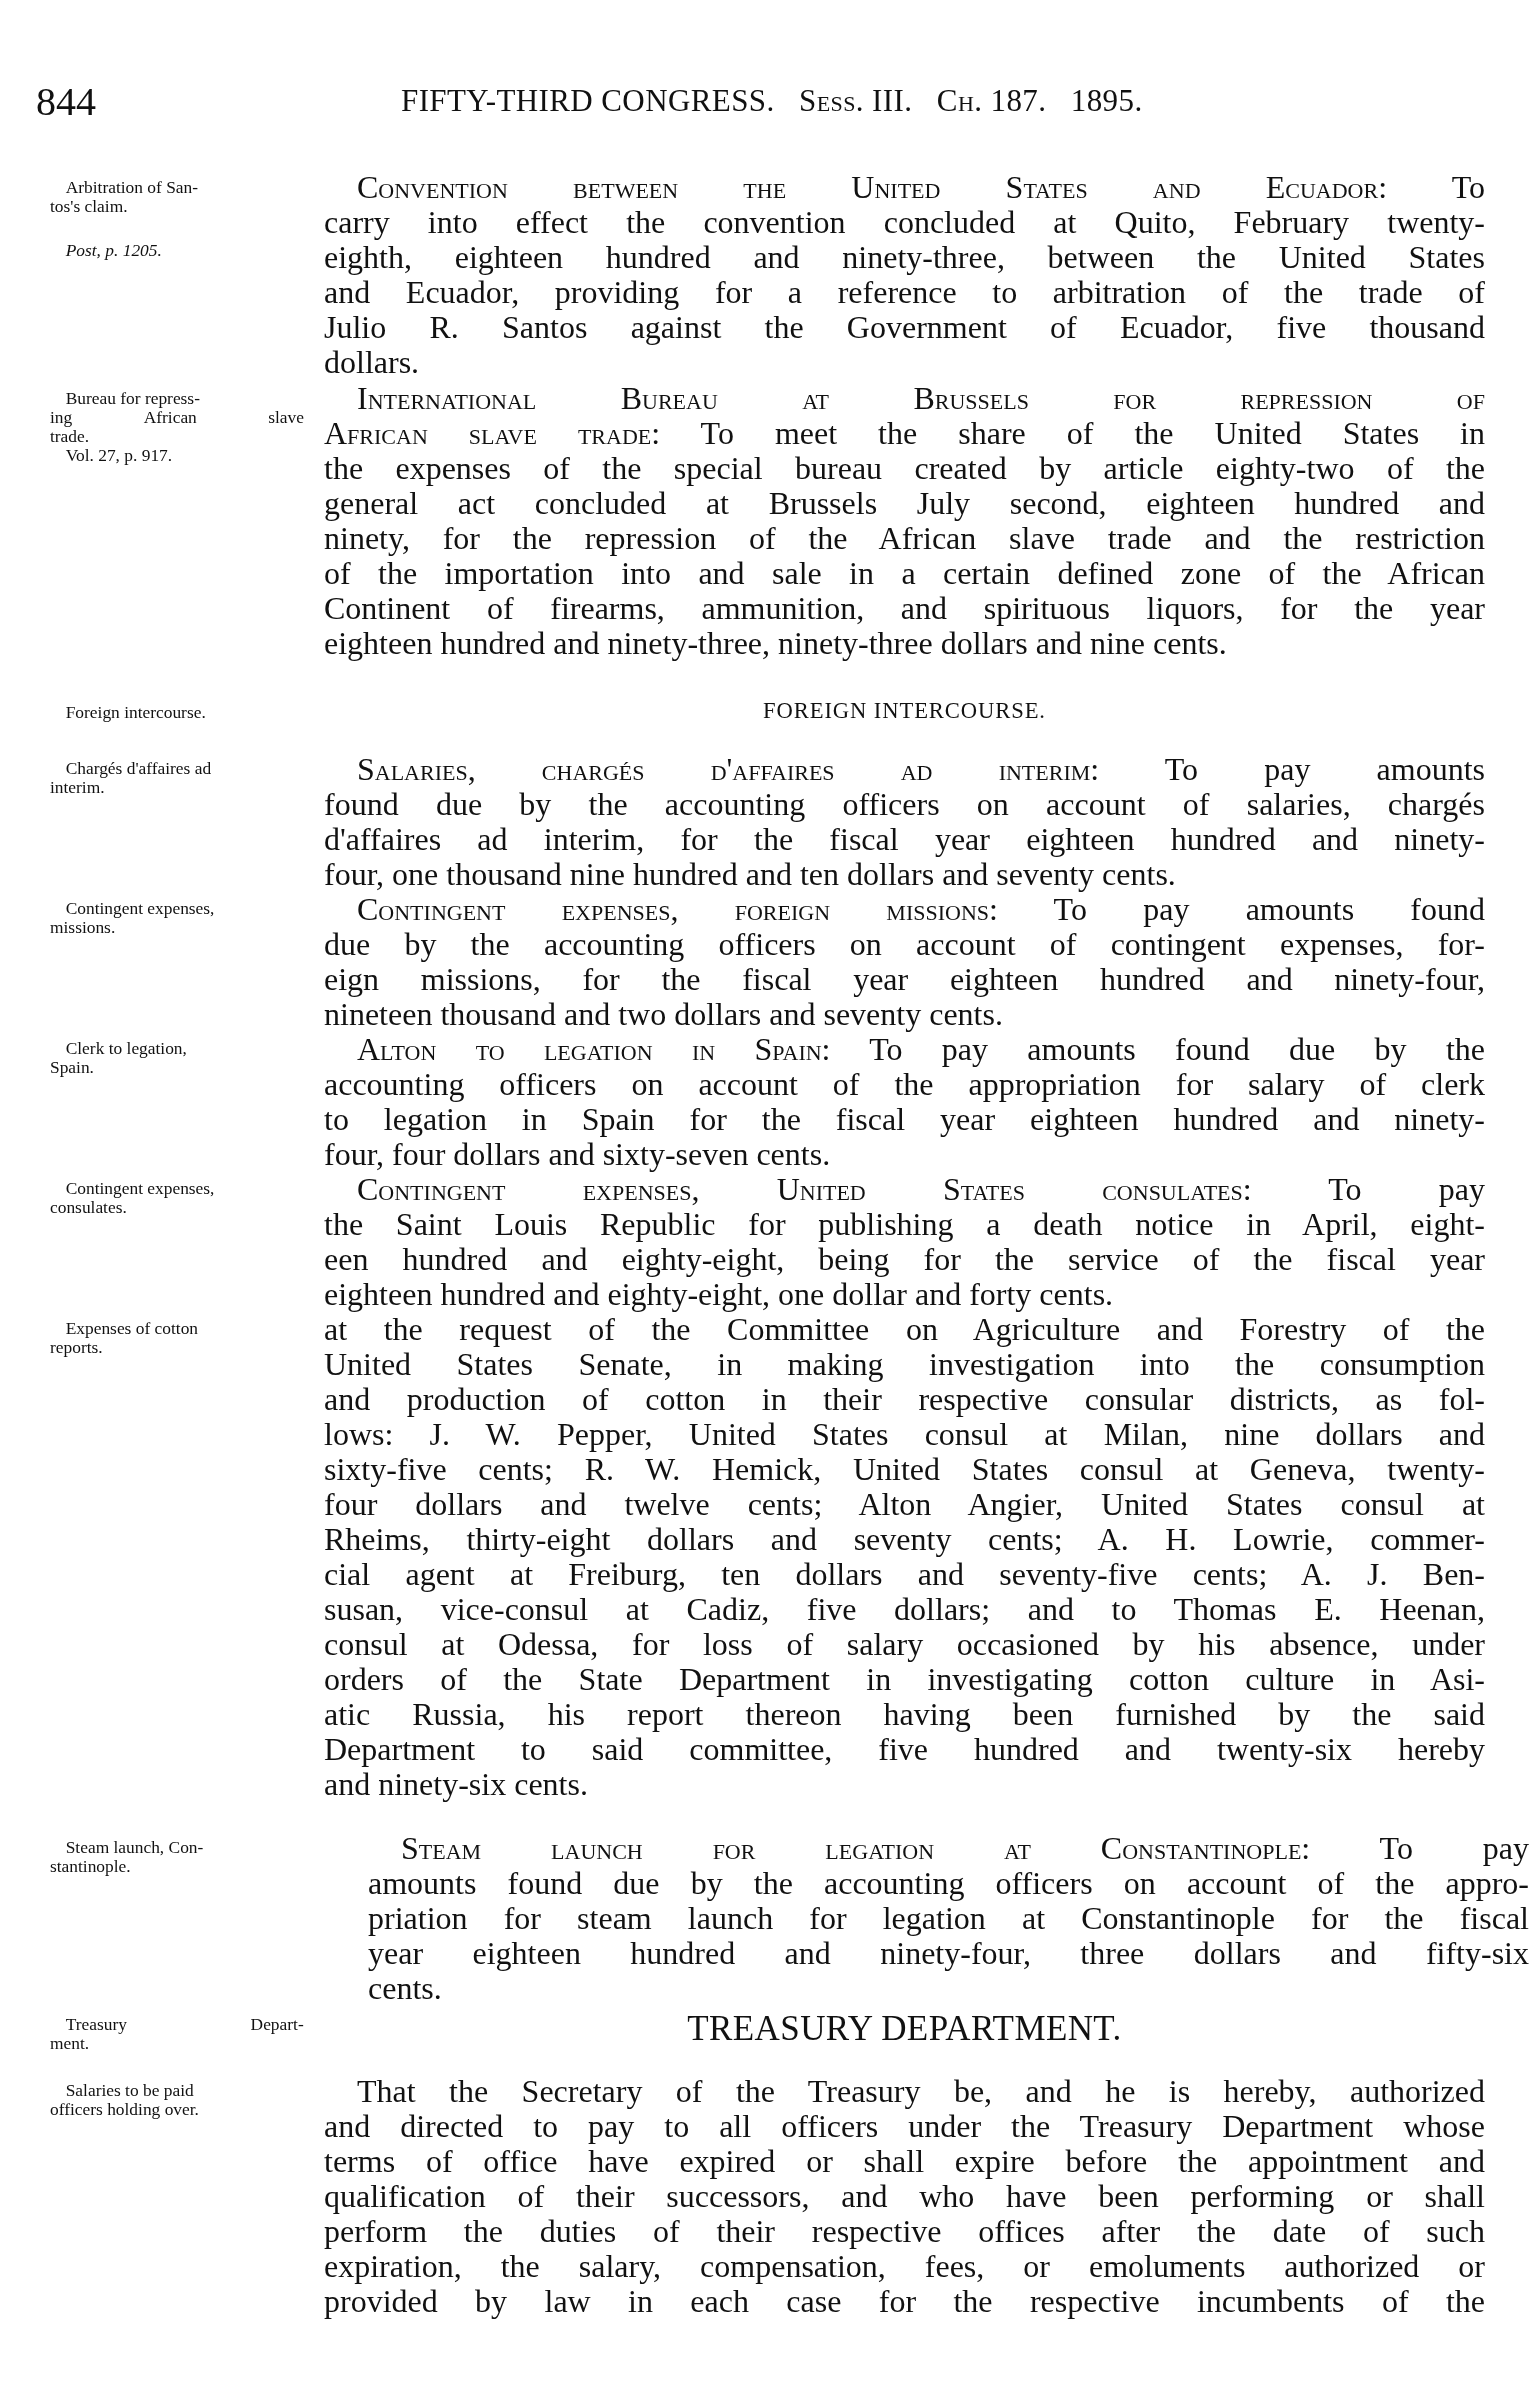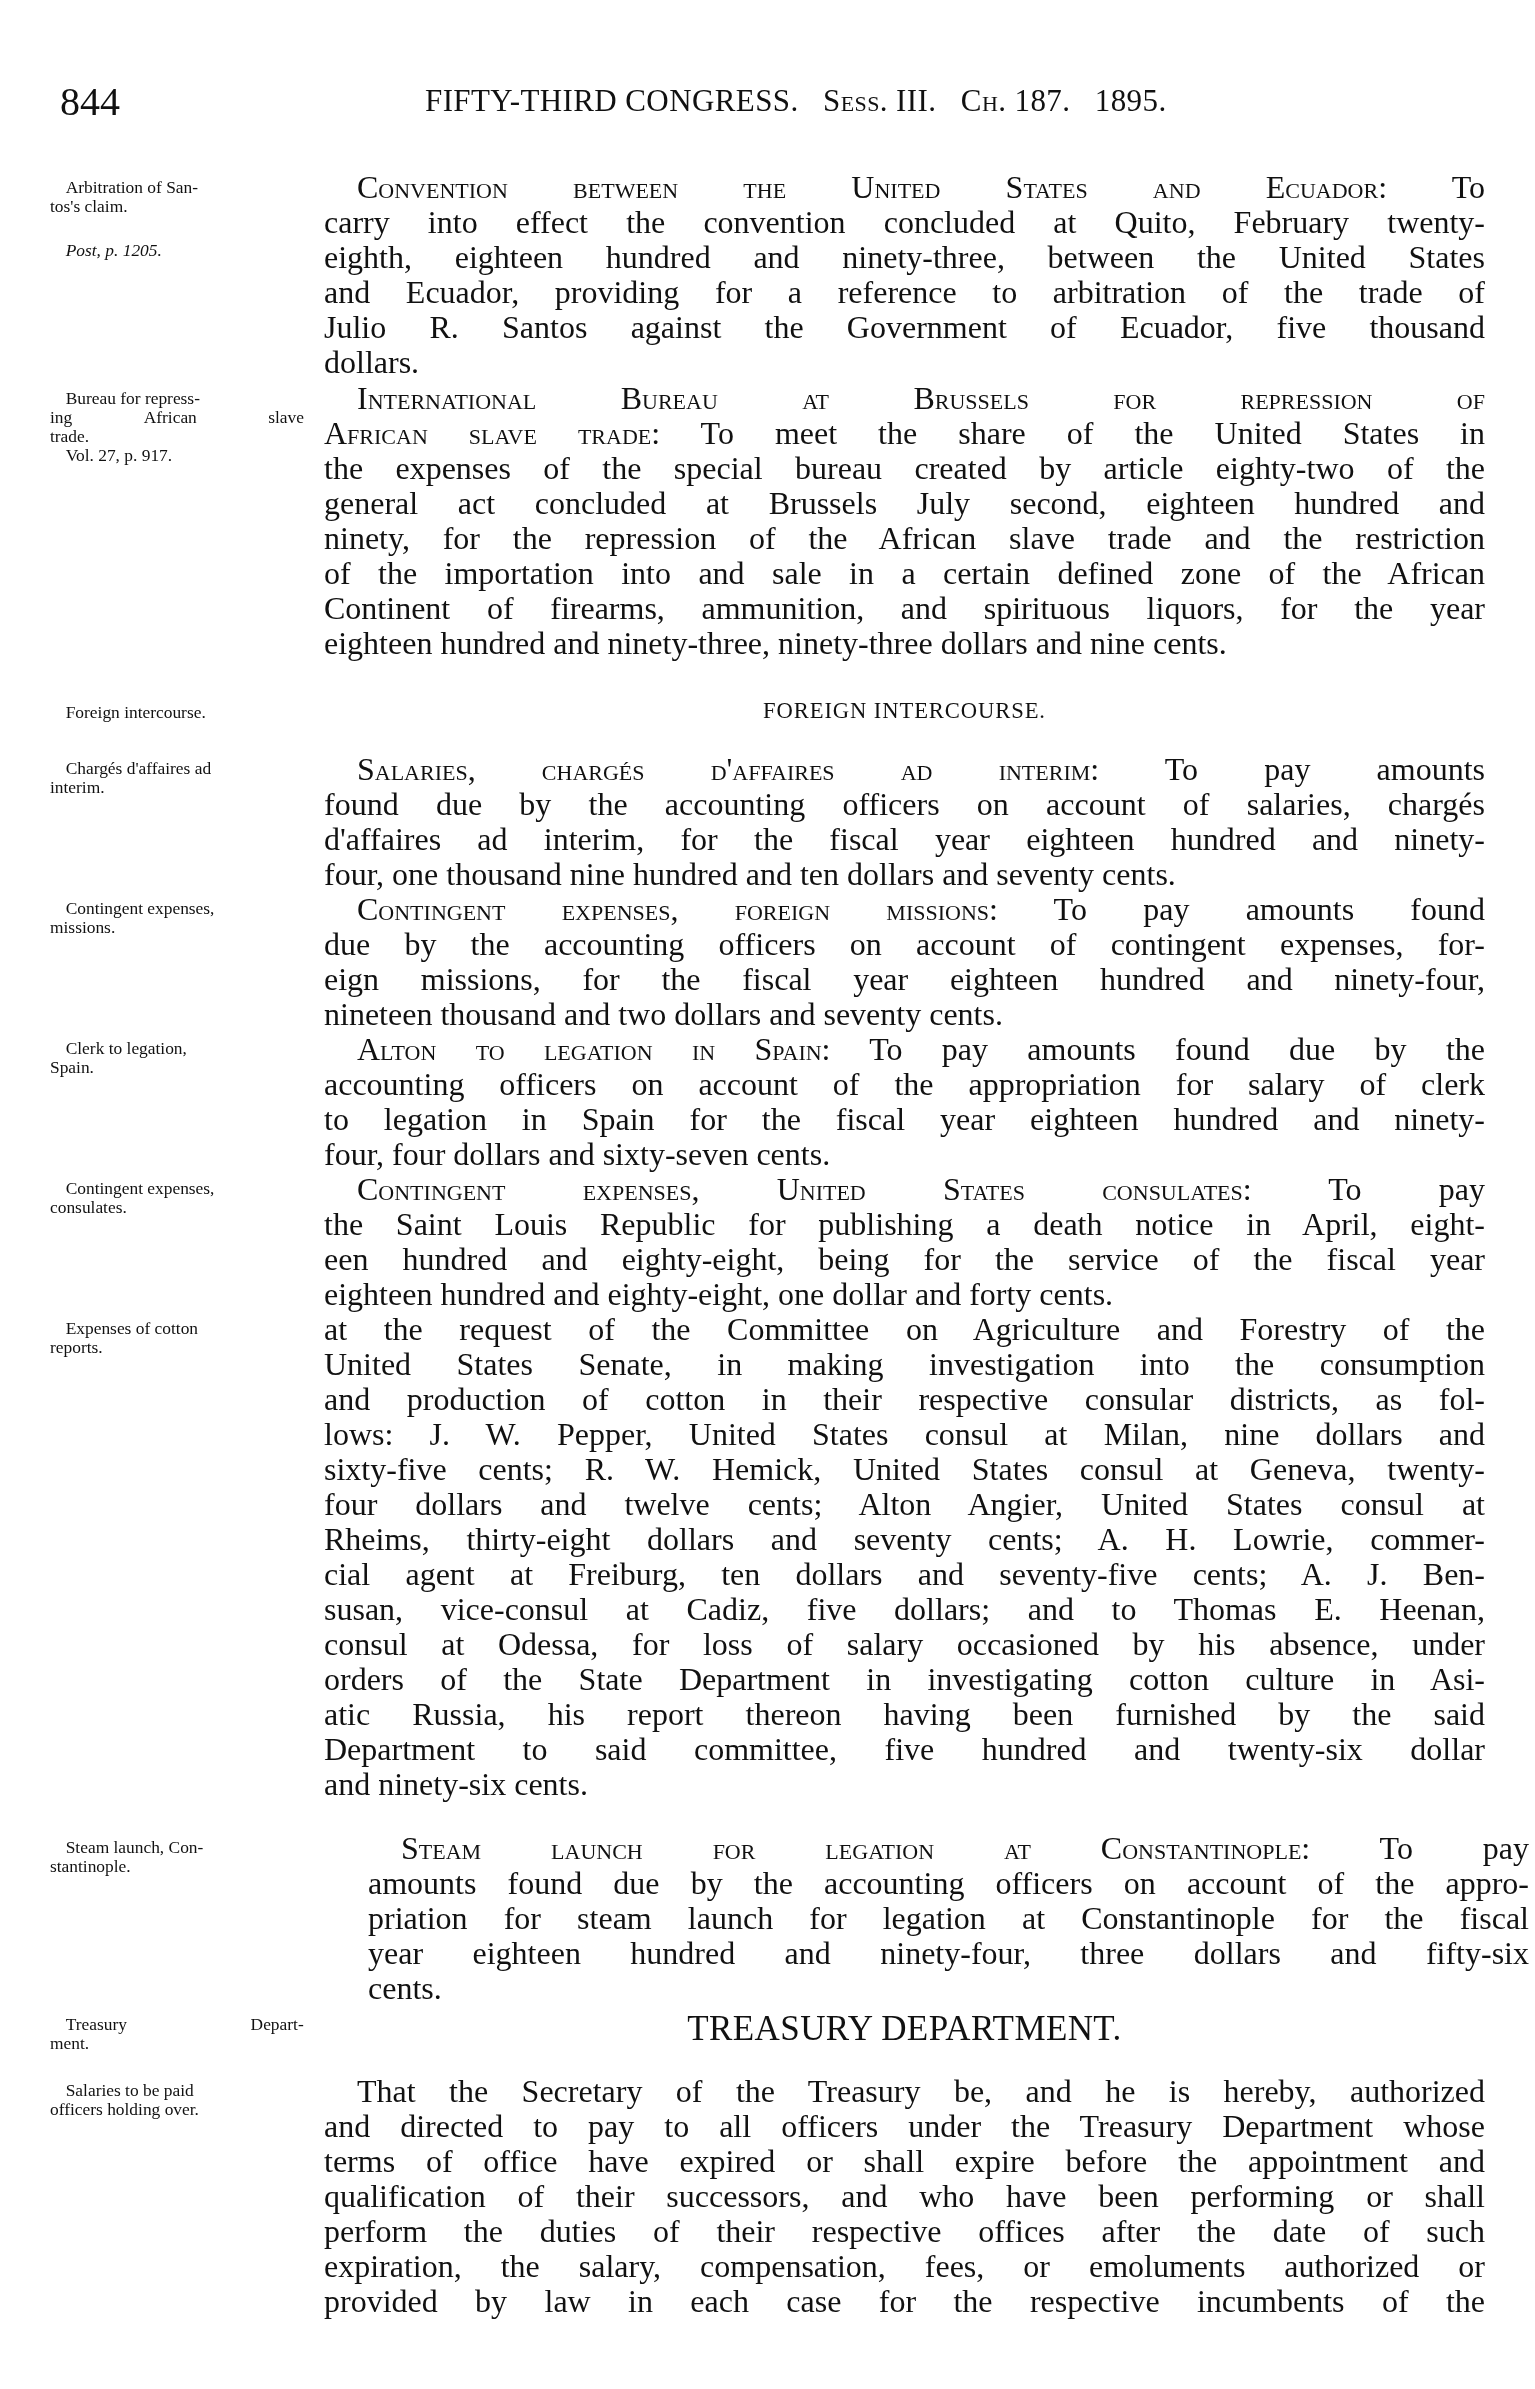--- a/index.html
+++ b/index.html
@@ -1,20 +1,20 @@
 <!DOCTYPE html>
 <html style="font-size:14px"><head>
 <meta charset="utf-8">
 <style>
   html, body { margin: 0; padding: 0; background: #ffffff; }
   body {
     width: 1535px; height: 2389px; position: relative; overflow: hidden;
     font-family: "Liberation Serif", "DejaVu Serif", serif; color: #111111;
   }
-  .header { position: absolute; top: 78px; left: 60px; width: 1435px; height: 52px; text-align: right; }
+  .header { position: absolute; top: 78px; left: 36px; width: 1435px; height: 52px; text-align: right; }
   .page-number { position: absolute; left: 0; top: 0; font-size: 40px; }
   .running-head { position: absolute; left: 365px; top: 5.2px; font-size: 31px; letter-spacing: 0.4px; white-space: nowrap; }
   .running-head .sc { font-variant: small-caps; }
 
   .margin-note { position: absolute; left: 50px; width: 261px; font-size: 17.4px; line-height: 19px; }
   .margin-note div { white-space: nowrap; }
   .margin-note .indent { padding-left: 15.7px; }
   .margin-note .ital { font-style: italic; margin-top: 25px; }
   .margin-note .spread { display: flex; justify-content: space-between; width: 254px; }
 
@@ -135,21 +135,21 @@
   <span class="line">and production of cotton in their respective consular districts, as fol-</span>
   <span class="line">lows: J. W. Pepper, United States consul at Milan, nine dollars and</span>
   <span class="line">sixty-five cents; R. W. Hemick, United States consul at Geneva, twenty-</span>
   <span class="line">four dollars and twelve cents; Alton Angier, United States consul at</span>
   <span class="line">Rheims, thirty-eight dollars and seventy cents; A. H. Lowrie, commer-</span>
   <span class="line">cial agent at Freiburg, ten dollars and seventy-five cents; A. J. Ben-</span>
   <span class="line">susan, vice-consul at Cadiz, five dollars; and to Thomas E. Heenan,</span>
   <span class="line">consul at Odessa, for loss of salary occasioned by his absence, under</span>
   <span class="line">orders of the State Department in investigating cotton culture in Asi-</span>
   <span class="line">atic Russia, his report thereon having been furnished by the said</span>
-  <span class="line">Department to said committee, five hundred and twenty-six dollar</span>
+  <span class="line">Department to said committee, five hundred and twenty-six hereby</span>
   <span class="line last">and ninety-six cents.</span>
 </div>
 
 <div class="margin-note" style="top:1838px;">
   <div class="indent">Steam launch, Con-</div>
   <div>stantinople.</div>
 </div>
 <div class="body-block" style="top:1831px;margin-left:44px;">
   <span class="line first"><span class="sc">Steam launch for legation at Constantinople:</span> <span>To pay</span></span>
   <span class="line">amounts found due by the accounting officers on account of the appro-</span>

